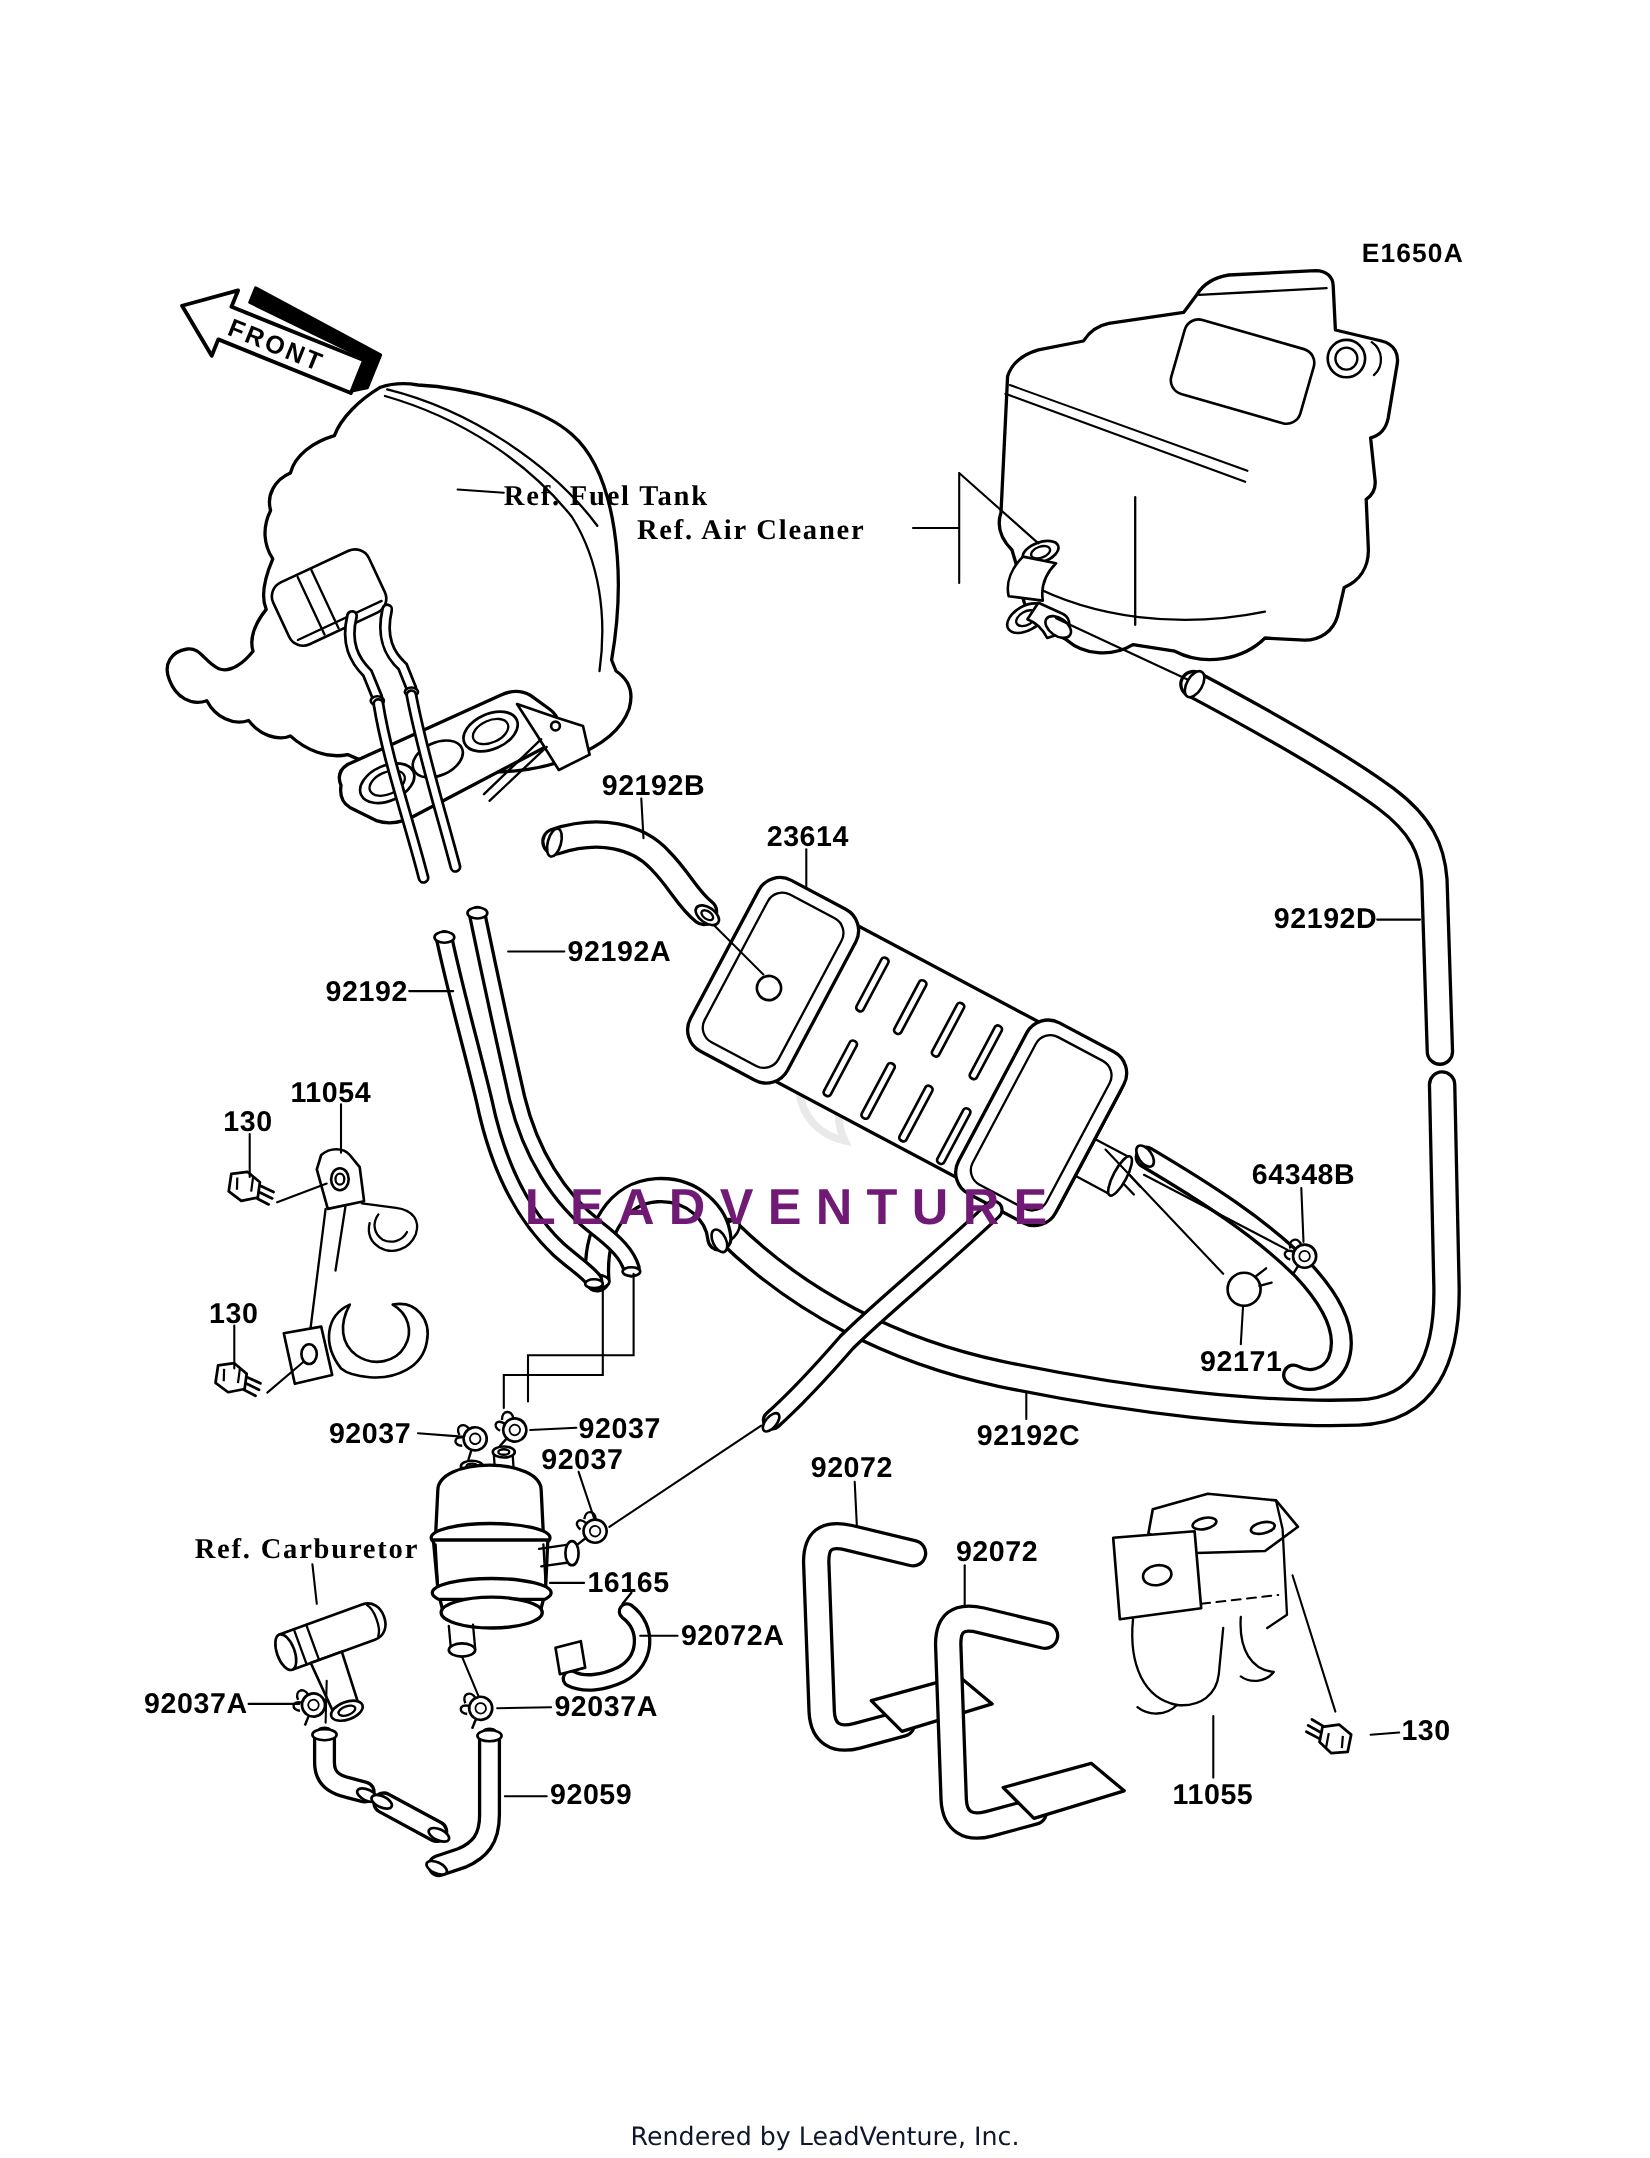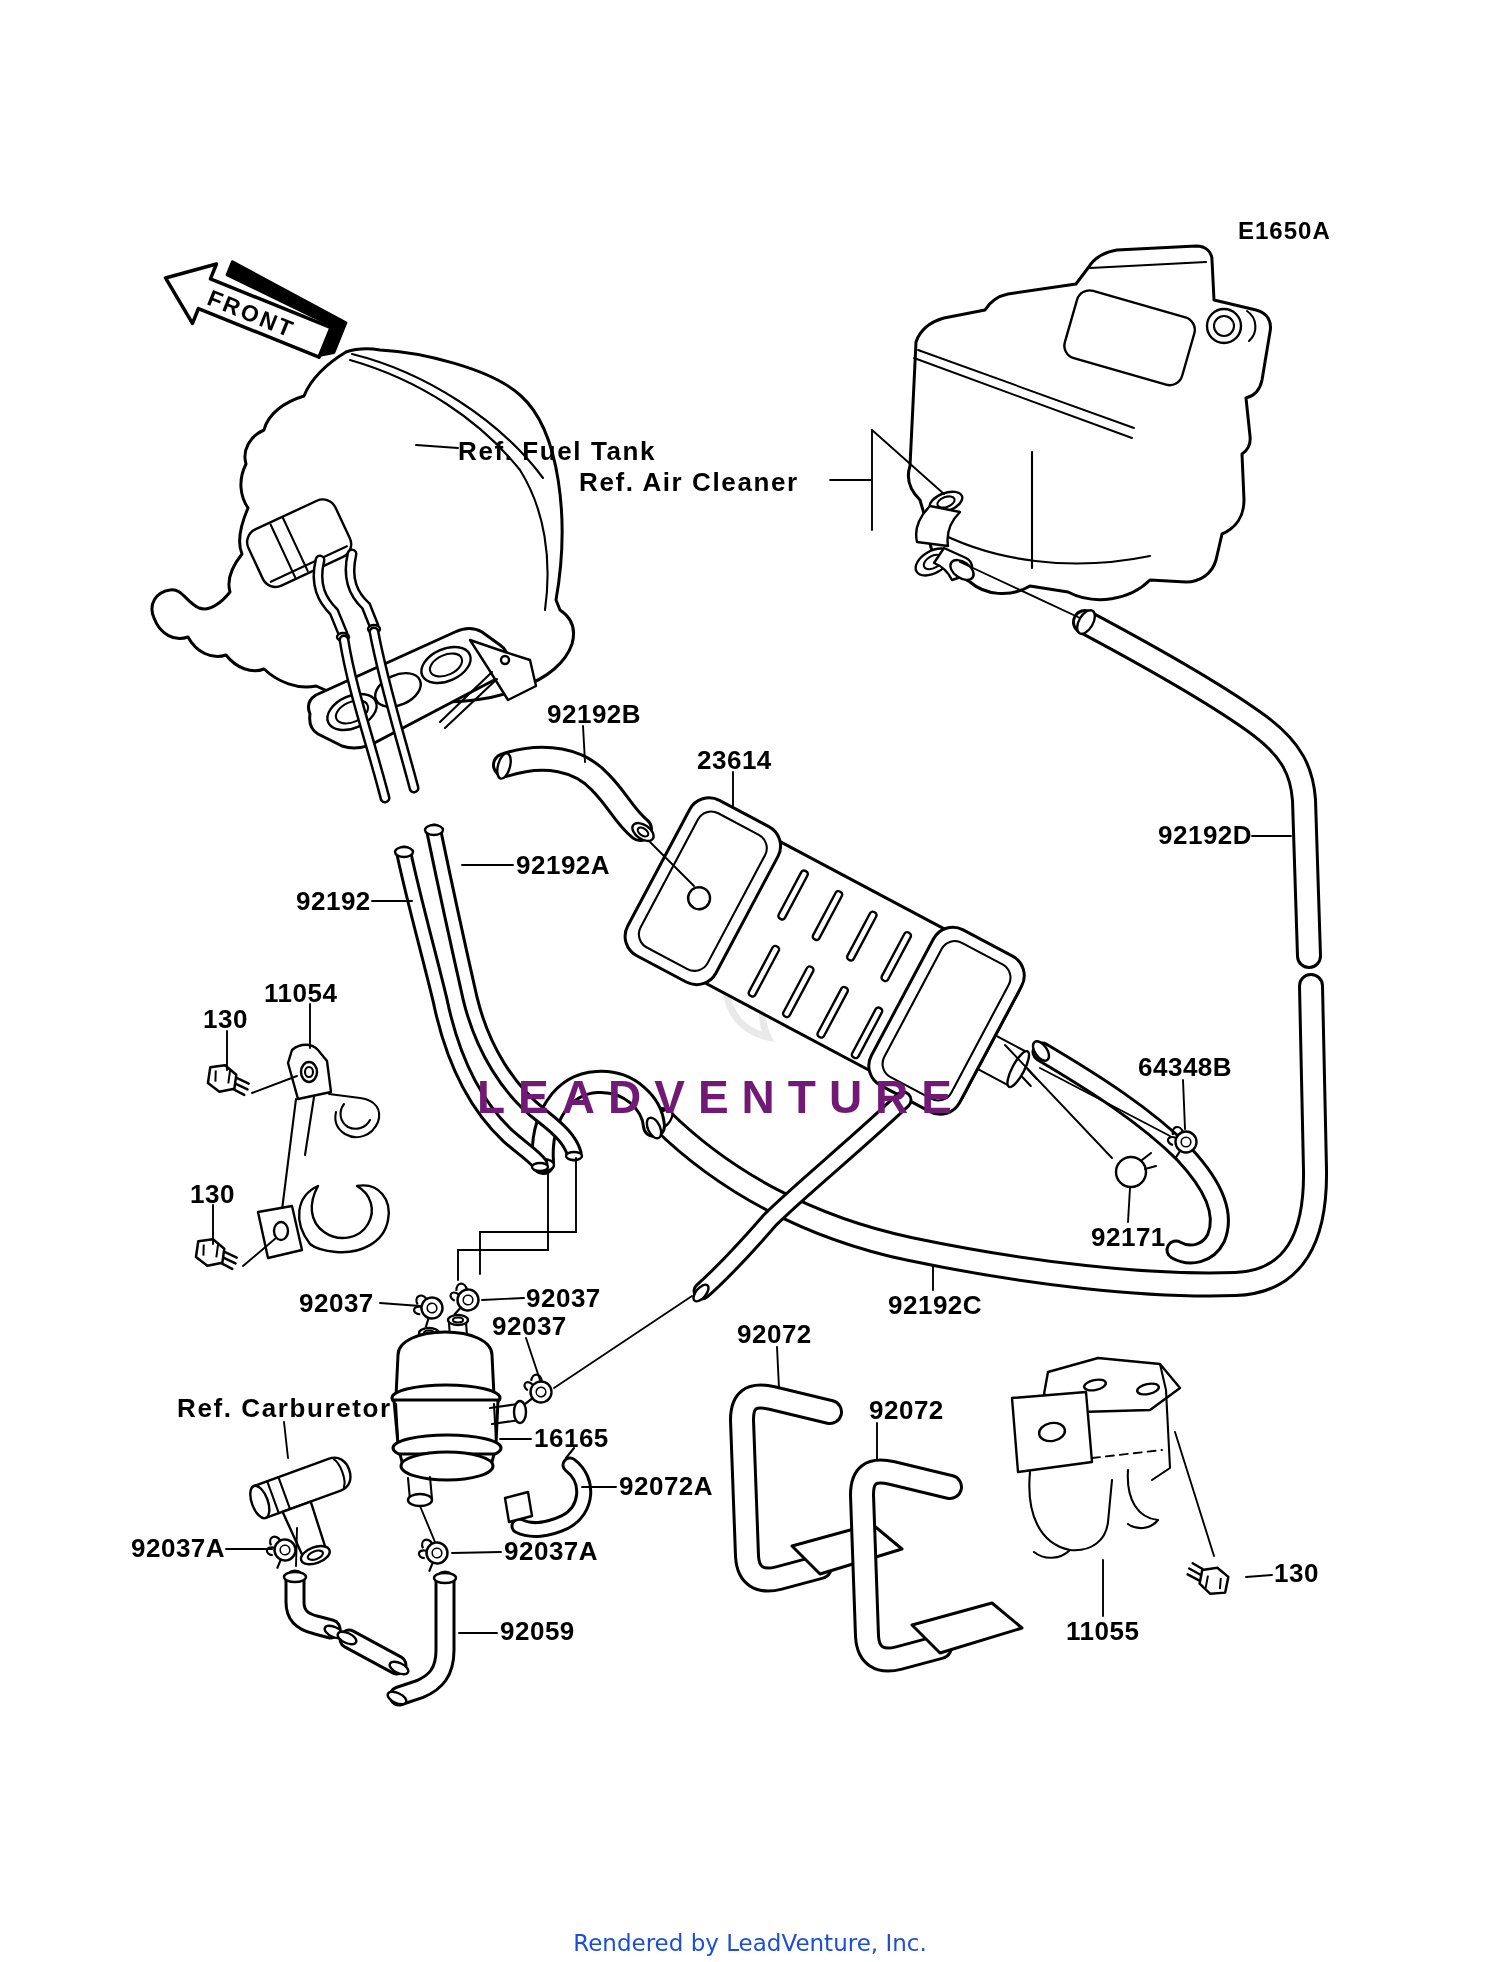--- a/index.html
+++ b/index.html
@@ -1,26 +1,26 @@
 <!DOCTYPE html>
 <html><head>
 <meta charset="utf-8">
 <style>
   html,body{margin:0;padding:0;background:#fff;}
   #stage{position:relative;width:1500px;height:1962px;background:#fff;overflow:hidden;
          font-family:"Liberation Sans",sans-serif;}
   #art{position:absolute;left:0;top:0;}
   .lbl{position:absolute;font:700 26px/1.1 "Liberation Sans",sans-serif;letter-spacing:.5px;
        color:#000;white-space:nowrap;}
-  .ref{letter-spacing:1.6px;}
+  .ref{letter-spacing:1.6px;font-family:Liberation Serif, serif;}
   .code{font-size:24px;letter-spacing:1px;text-align:right;}
   .wmtxt{position:absolute;left:477px;top:1074px;font:700 46px/1 "Liberation Sans",sans-serif;
          letter-spacing:13px;color:#701a75;white-space:nowrap;}
   .credit{position:absolute;left:50%;top:1930px;transform:translateX(-50%);
-          font:400 23px/1.2 "DejaVu Sans",sans-serif;color:#1d4ed8;white-space:nowrap;}
+          font:400 23px/1.2 "DejaVu Sans",sans-serif;color:#0f172a;white-space:nowrap;}
   
   .s3{fill:#fff;stroke:#000;stroke-width:3;stroke-linejoin:round;}
   .s25{fill:#fff;stroke:#000;stroke-width:2.4;stroke-linejoin:round;}
   .s2{fill:none;stroke:#000;stroke-width:2.1;stroke-linejoin:round;stroke-linecap:round;}
   .ld{fill:none;stroke:#000;stroke-width:1.9;stroke-linecap:round;}
   .to26{fill:none;stroke:#000;stroke-width:26;stroke-linecap:round;}
   .ti26{fill:none;stroke:#fff;stroke-width:20;stroke-linecap:round;}
   .to24{fill:none;stroke:#000;stroke-width:24;stroke-linecap:round;}
   .ti24{fill:none;stroke:#fff;stroke-width:18;stroke-linecap:round;}
   .to22{fill:none;stroke:#000;stroke-width:21;stroke-linecap:round;}

